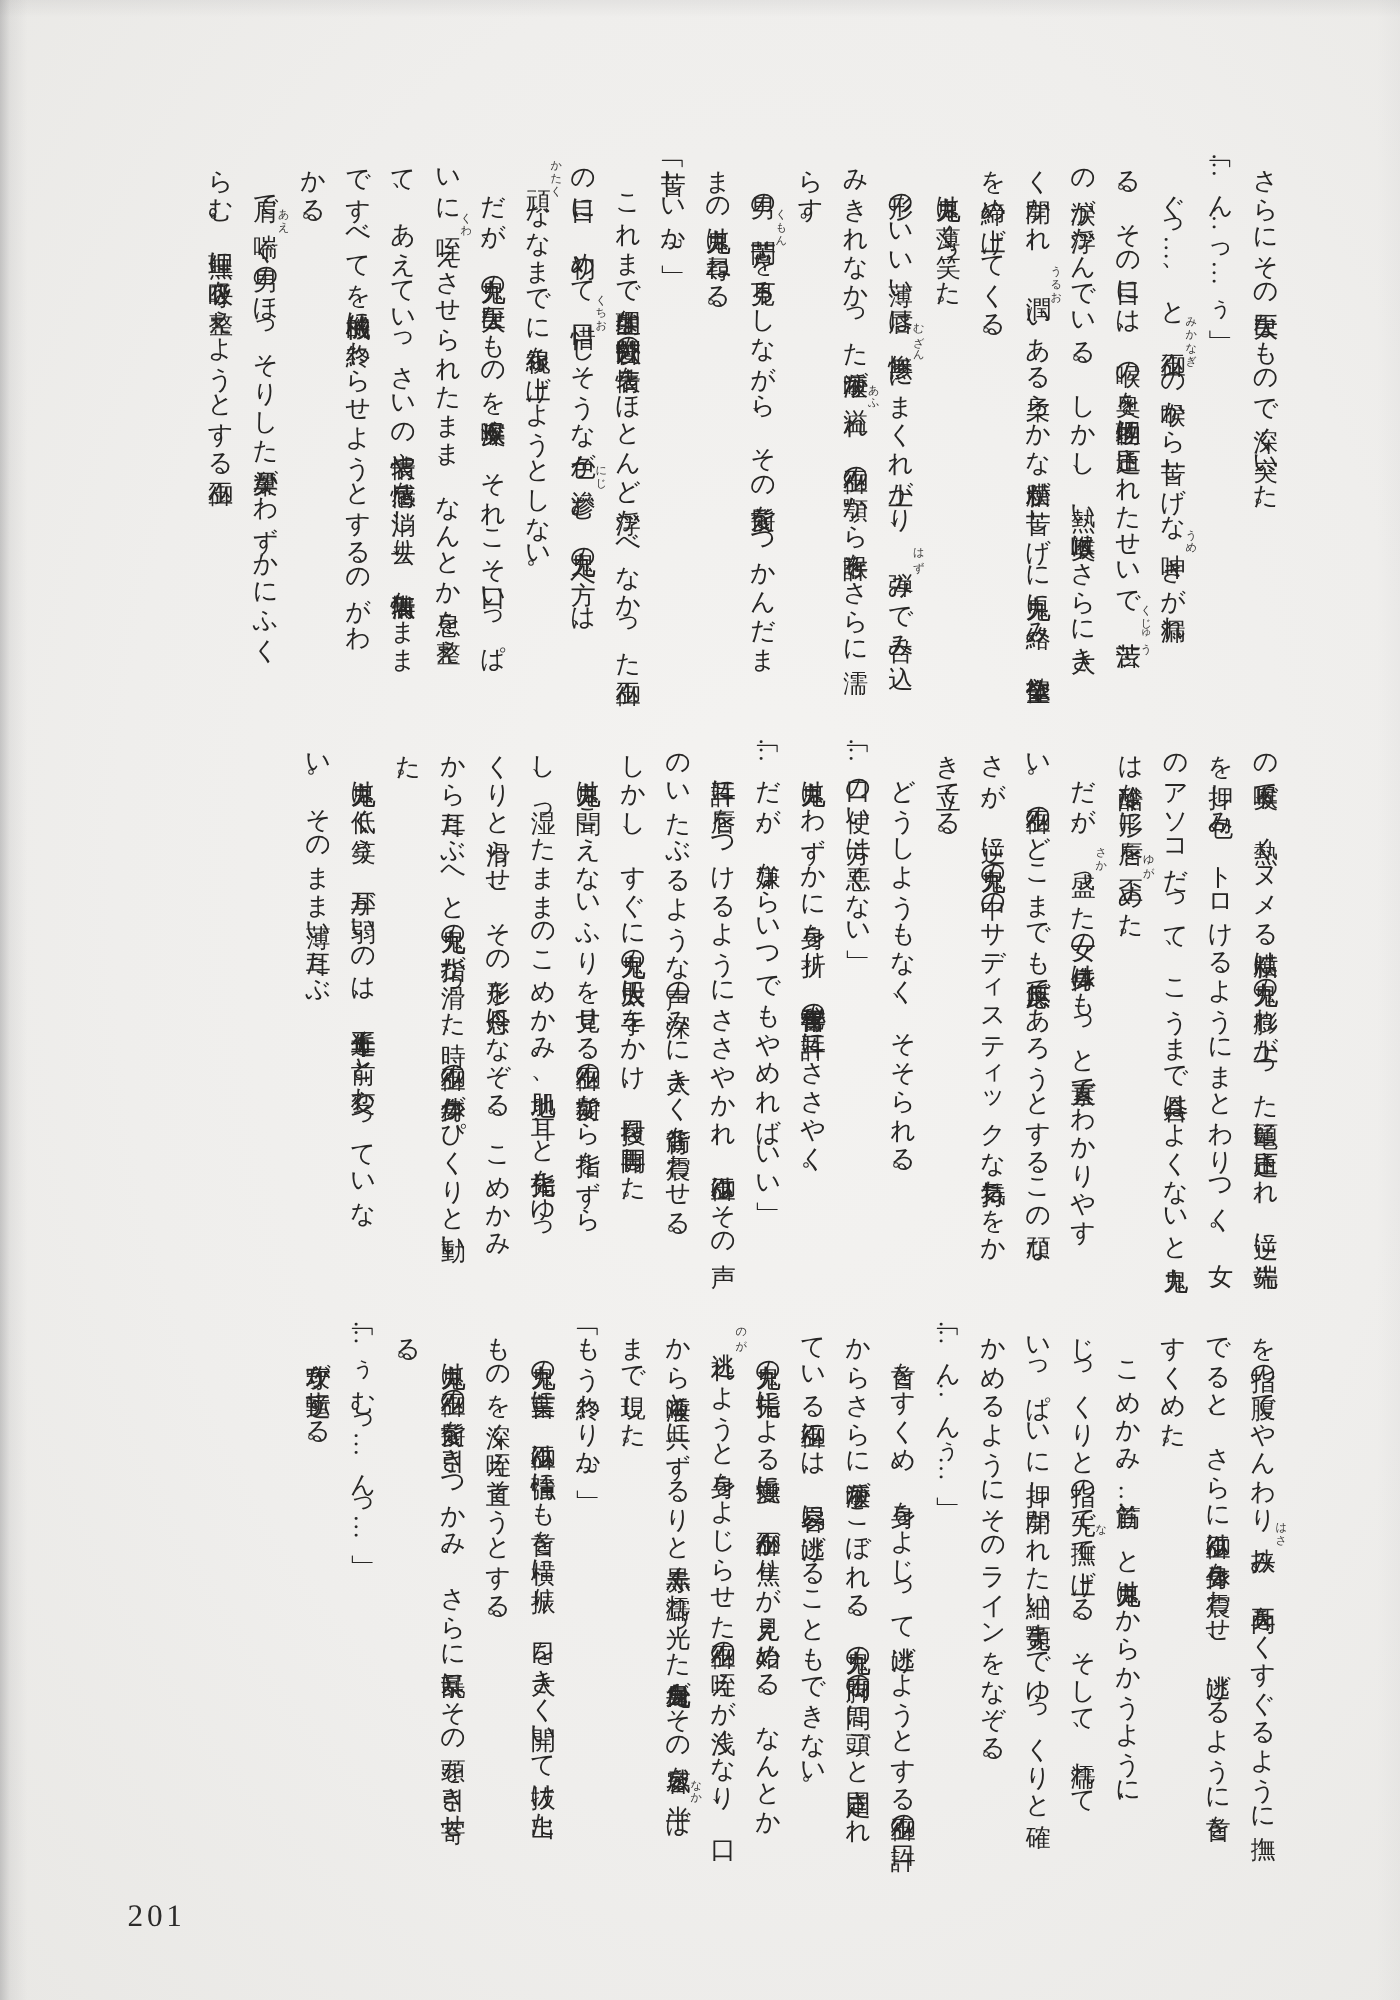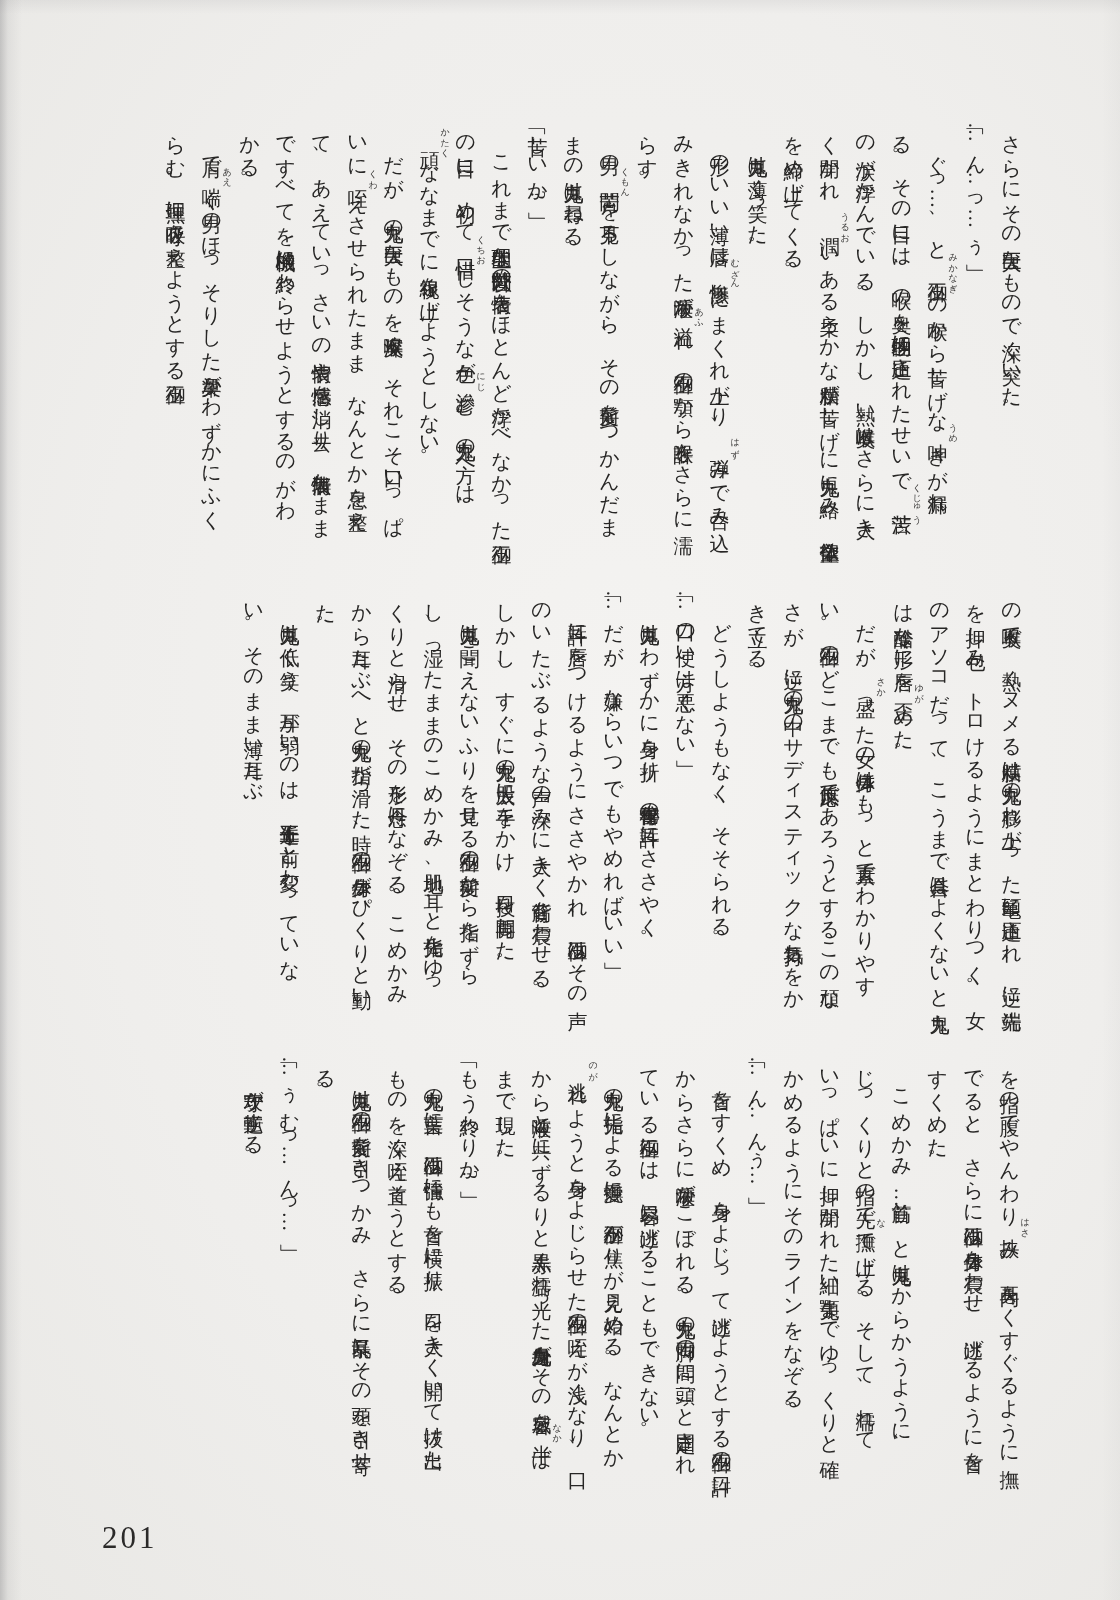--- a/index.html
+++ b/index.html
@@ -44,21 +44,21 @@
     letter-spacing: 0;
     color: #3a3938;
   }
   .block-top    { top: 122px; }
   .block-middle { top: 590px; }
   .block-bottom { top: 1056px; }
   .page-number {
     position: absolute;
     left: 102px;
     top: 1520px;
-    font-size: 31px;
+    font-size: 25px;
     letter-spacing: 3px;
     color: #2b2a29;
   }
 </style>
 </head>
 <body>
 
 <main class="page" style="color: rgb(39, 38, 37);">
 
   <section class="text-block block-top">

